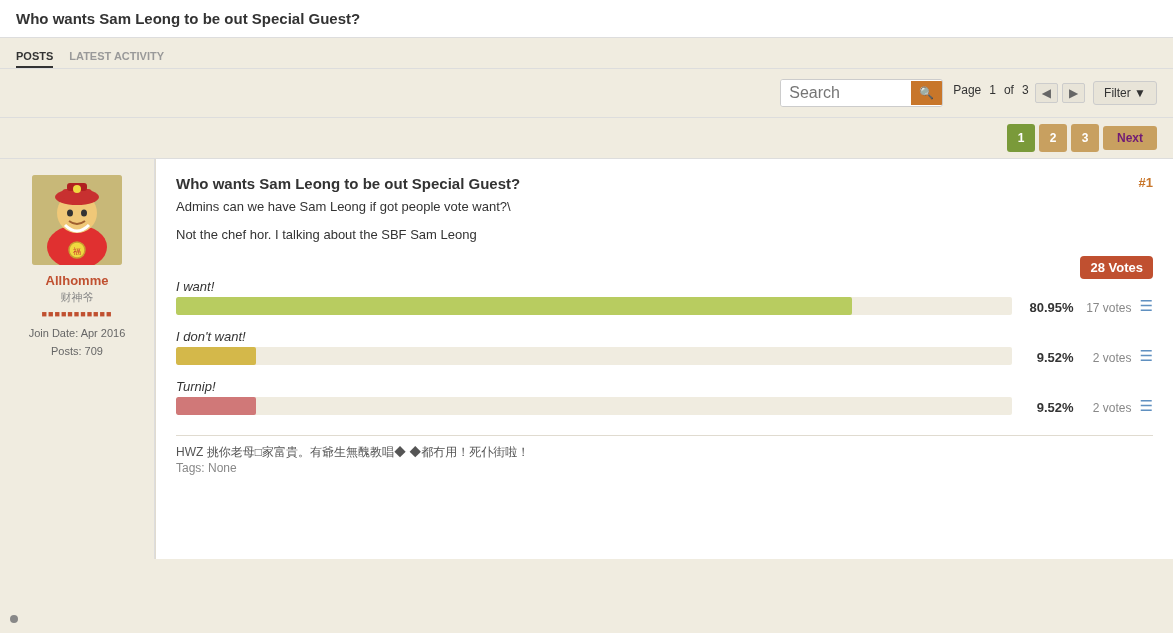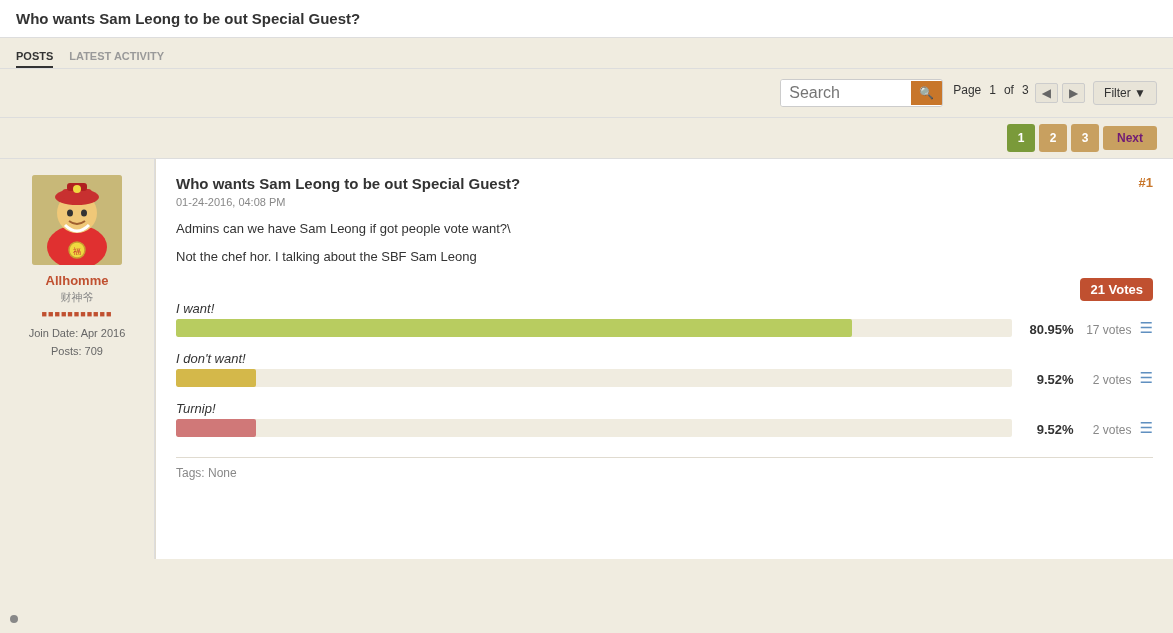--- a/index.html
+++ b/index.html
@@ -374,29 +374,28 @@
       <span>Join Date: Apr 2016</span>
       <span>Posts: 709</span>
     </div>
   </div>
 
   <div class="post-area">
     <div class="post-header">
       <div class="post-title">Who wants Sam Leong to be out Special Guest?</div>
       <div class="post-number">#1</div>
     </div>
-    <div class="post-date">01-24-2016, 04:08 PM</div>
 
     <div class="post-body">
       <p>Admins can we have Sam Leong if got people vote want?\</p>
       <p>Not the chef hor. I talking about the SBF Sam Leong</p>
     </div>
 
 
-    <div class="votes-badge">21 Votes</div>
+    <div class="votes-badge">28 Votes</div>
 
     <div id="poll-options-container">
         <div class="poll-option">
       <div class="poll-option-label">I want!</div>
       <div class="poll-bar-row">
         <div class="poll-bar-bg">
           <div class="poll-bar-fill bar-green" style="width:80.95%"></div>
         </div>
         <div class="poll-pct">80.95%</div>
         <div class="poll-votes-count">17 votes</div>
@@ -421,20 +420,21 @@
           <div class="poll-bar-fill bar-pink" style="width:9.52%"></div>
         </div>
         <div class="poll-pct">9.52%</div>
         <div class="poll-votes-count">2 votes</div>
         <div class="poll-list-icon">☰</div>
       </div>
     </div>
       </div>
 
     <div class="post-footer">
+      <p>HWZ 挑你老母□家富貴。有爺生無醜教唱◆ ◆都冇用！死仆街啦！</p>
       <p class="tags-line">
         <span>Tags:</span>
         <span>None</span>
       </p>
     </div>
   </div>
 </div>
 
 <div class="bottom-dot"></div>
 

